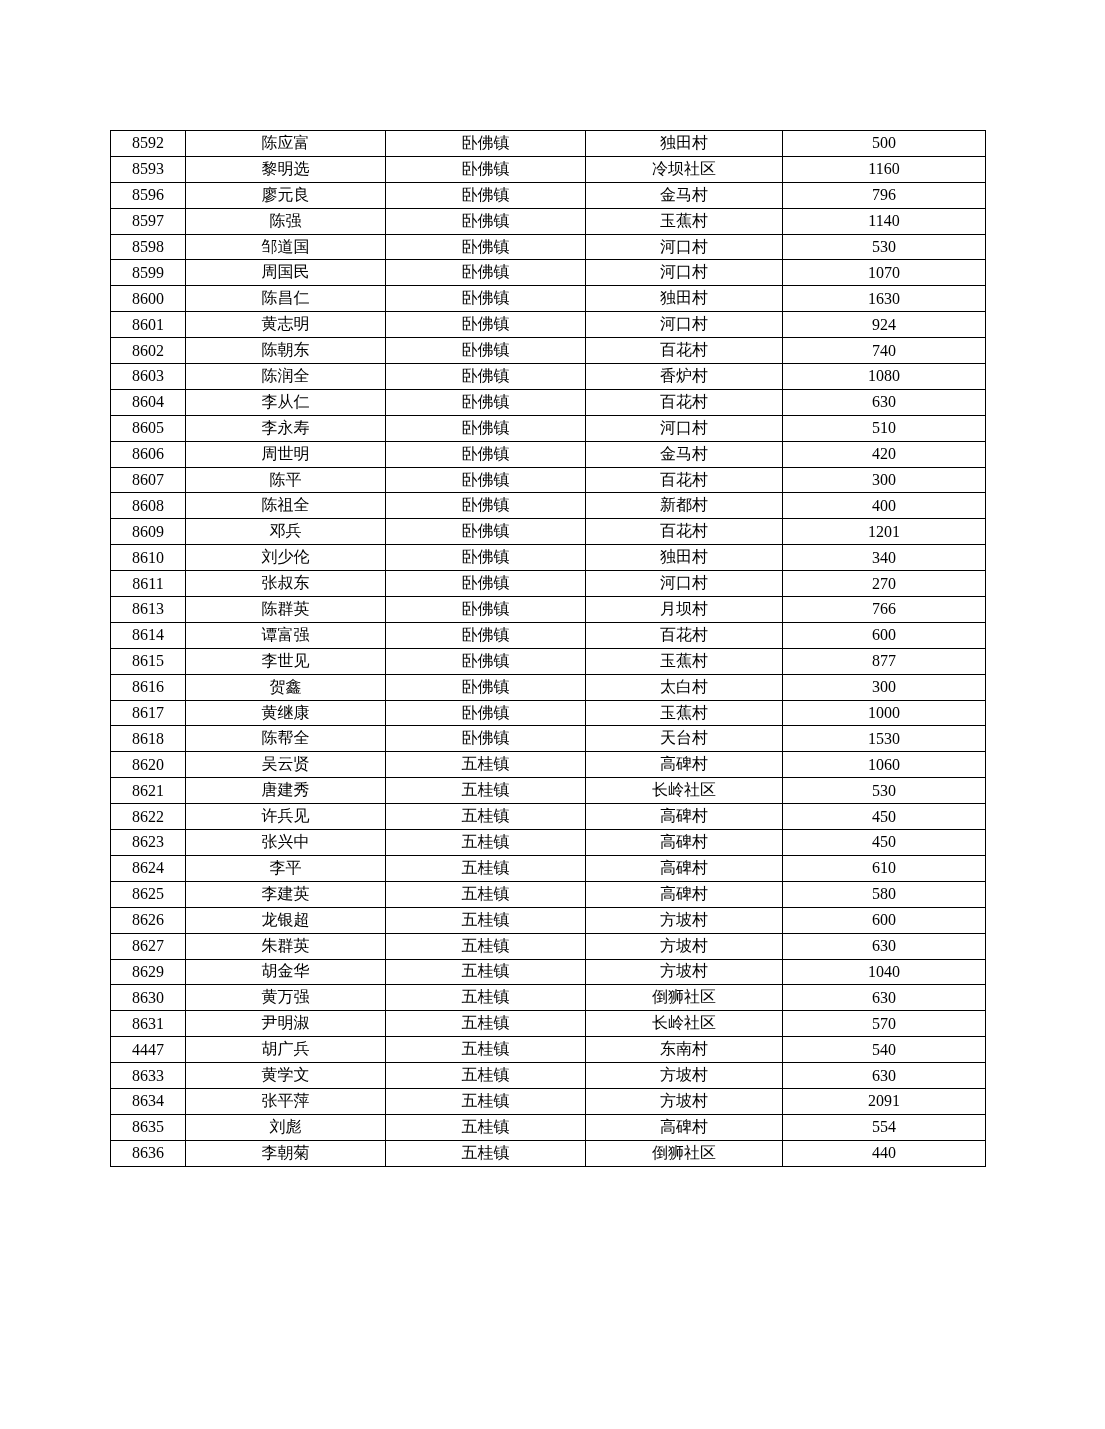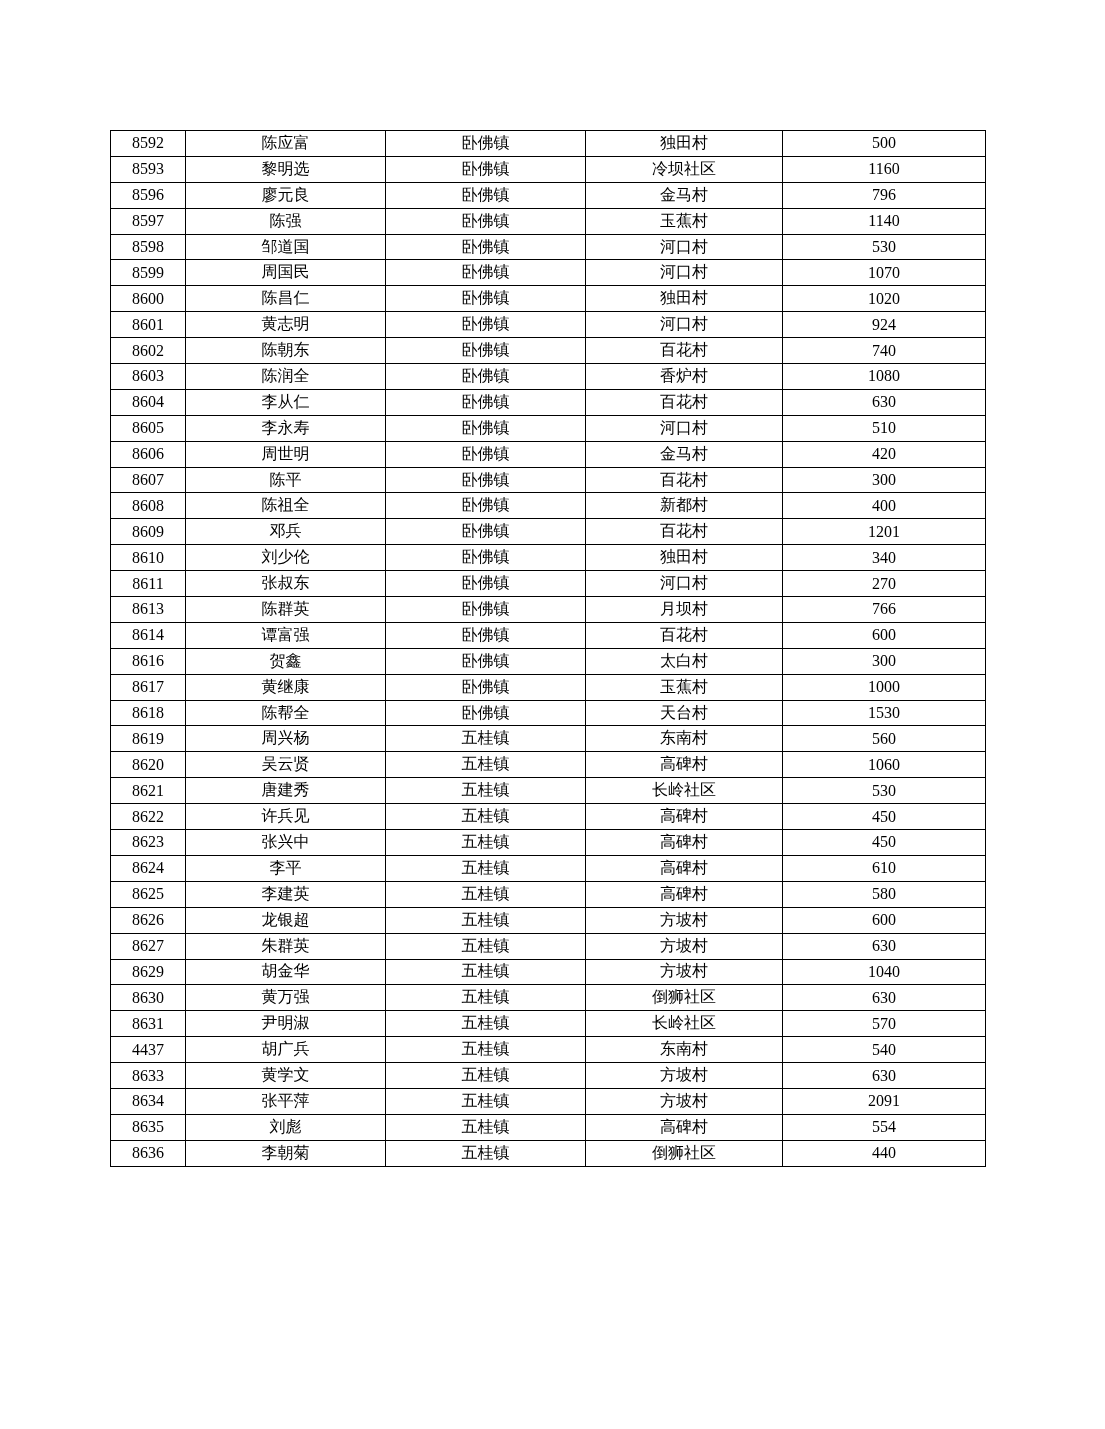--- a/index.html
+++ b/index.html
@@ -88,21 +88,21 @@
           <td>周国民</td>
           <td>卧佛镇</td>
           <td>河口村</td>
           <td>1070</td>
         </tr>
         <tr>
           <td>8600</td>
           <td>陈昌仁</td>
           <td>卧佛镇</td>
           <td>独田村</td>
-          <td>1020</td>
+          <td>1630</td>
         </tr>
         <tr>
           <td>8601</td>
           <td>黄志明</td>
           <td>卧佛镇</td>
           <td>河口村</td>
           <td>924</td>
         </tr>
         <tr>
           <td>8602</td>
@@ -182,20 +182,27 @@
           <td>766</td>
         </tr>
         <tr>
           <td>8614</td>
           <td>谭富强</td>
           <td>卧佛镇</td>
           <td>百花村</td>
           <td>600</td>
         </tr>
         <tr>
+          <td>8615</td>
+          <td>李世见</td>
+          <td>卧佛镇</td>
+          <td>玉蕉村</td>
+          <td>877</td>
+        </tr>
+        <tr>
           <td>8616</td>
           <td>贺鑫</td>
           <td>卧佛镇</td>
           <td>太白村</td>
           <td>300</td>
         </tr>
         <tr>
           <td>8617</td>
           <td>黄继康</td>
           <td>卧佛镇</td>
@@ -203,27 +210,20 @@
           <td>1000</td>
         </tr>
         <tr>
           <td>8618</td>
           <td>陈帮全</td>
           <td>卧佛镇</td>
           <td>天台村</td>
           <td>1530</td>
         </tr>
         <tr>
-          <td>8619</td>
-          <td>周兴杨</td>
-          <td>五桂镇</td>
-          <td>东南村</td>
-          <td>560</td>
-        </tr>
-        <tr>
           <td>8620</td>
           <td>吴云贤</td>
           <td>五桂镇</td>
           <td>高碑村</td>
           <td>1060</td>
         </tr>
         <tr>
           <td>8621</td>
           <td>唐建秀</td>
           <td>五桂镇</td>
@@ -287,21 +287,21 @@
           <td>630</td>
         </tr>
         <tr>
           <td>8631</td>
           <td>尹明淑</td>
           <td>五桂镇</td>
           <td>长岭社区</td>
           <td>570</td>
         </tr>
         <tr>
-          <td>4437</td>
+          <td>4447</td>
           <td>胡广兵</td>
           <td>五桂镇</td>
           <td>东南村</td>
           <td>540</td>
         </tr>
         <tr>
           <td>8633</td>
           <td>黄学文</td>
           <td>五桂镇</td>
           <td>方坡村</td>

